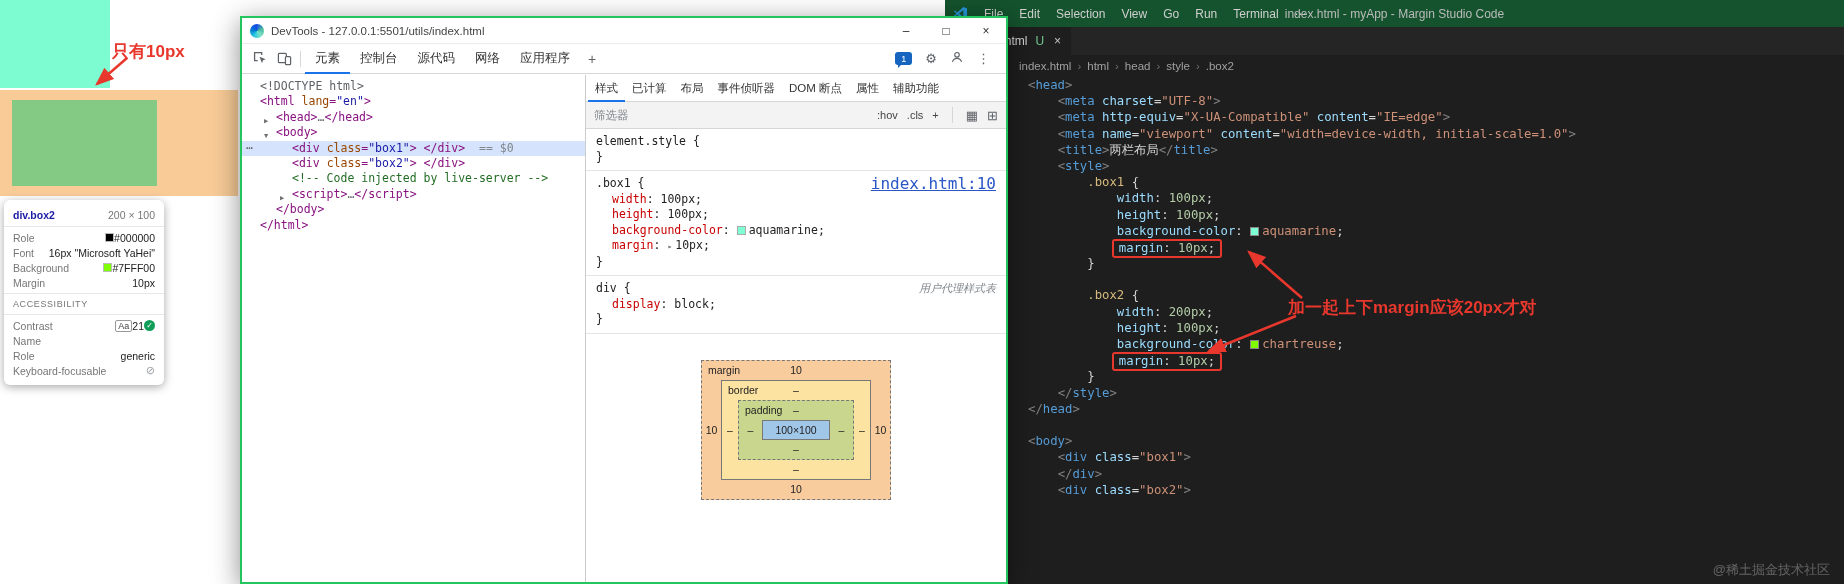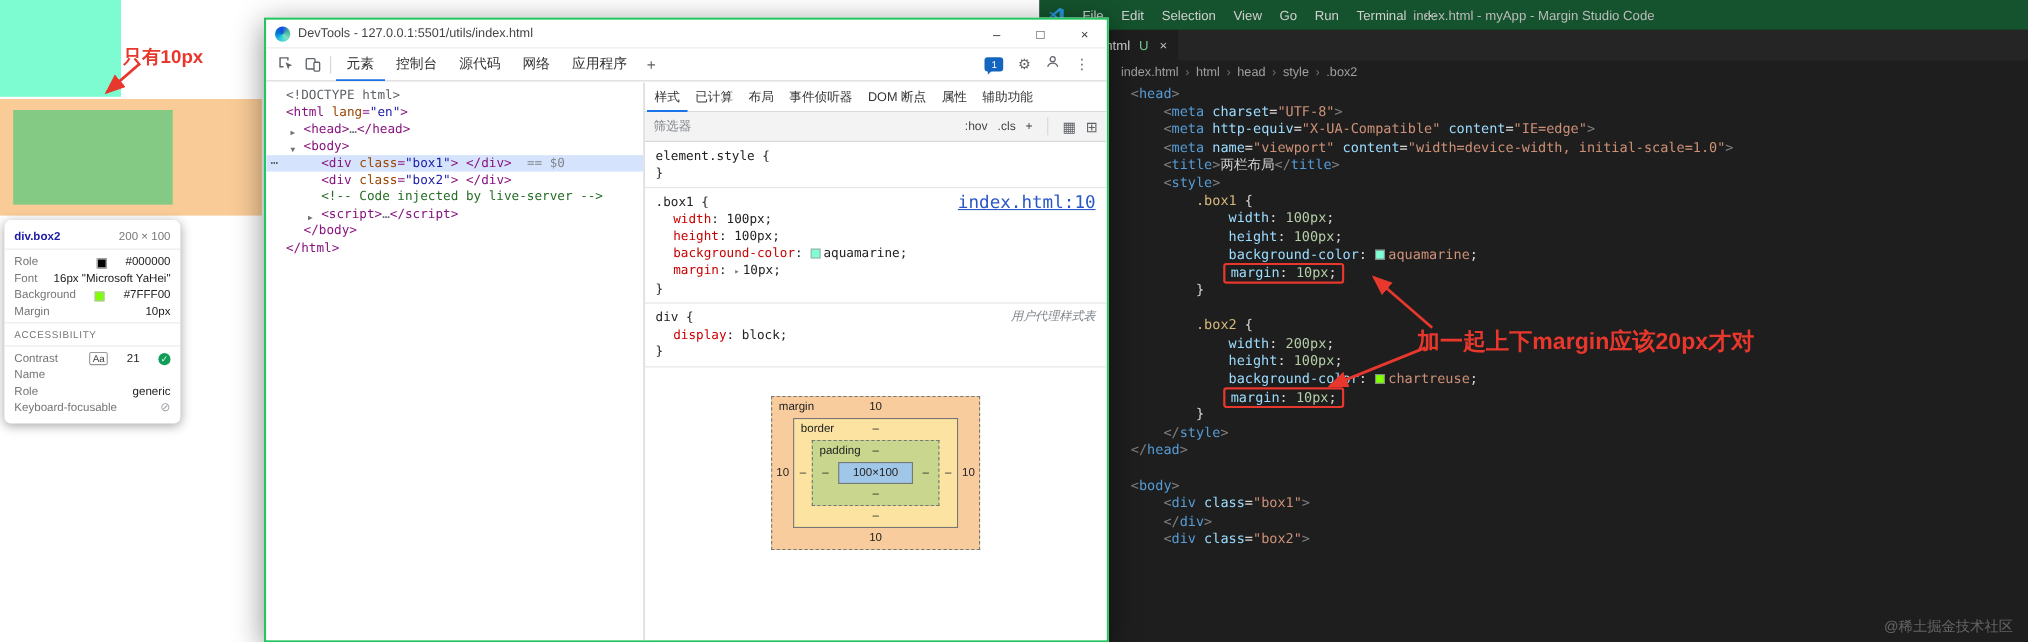--- a/index.html
+++ b/index.html
@@ -14,21 +14,21 @@
   .note-left{position:absolute;left:112px;top:40px;color:#e8372d;font-size:17px;font-weight:bold;white-space:nowrap;}
   .tooltip{position:absolute;left:4px;top:200px;width:160px;background:#fff;border-radius:6px;
            box-shadow:0 2px 10px rgba(0,0,0,.35);padding:7px 9px;font-size:10.5px;color:#333;z-index:3;}
   .tt-head{display:flex;justify-content:space-between;align-items:center;height:16px;}
   .tt-el{color:#1a1aa6;font-weight:bold;}
   .tt-cls{color:#1a1aa6;font-weight:bold;}
   .tt-dim{color:#767676;}
   .tt-sep{border-top:1px solid #e8e8e8;margin:3px -9px;}
   .tt-row{display:flex;justify-content:space-between;align-items:center;height:15px;}
   .tt-label{color:#767676;}
-  .tt-val{display:inline-flex;align-items:flex-end;gap:17px;color:#222;white-space:nowrap;}
+  .tt-val{display:inline-flex;align-items:center;gap:0;color:#222;white-space:nowrap;}
   .tt-swatch{width:9px;height:9px;border:1px solid #bbb;display:inline-block;}
   .tt-acc{color:#767676;font-size:9px;letter-spacing:.6px;height:14px;display:flex;align-items:center;}
   .tt-aa{border:1px solid #999;border-radius:2px;padding:0 2px;font-size:9px;color:#444;}
   .tt-check{width:11px;height:11px;border-radius:50%;background:#0f9d58;color:#fff;font-size:8px;
             display:inline-flex;align-items:center;justify-content:center;}
   .tt-kb{color:#9aa0a6;font-size:11px;}
 
   
   .vscode{position:absolute;left:945px;top:0;width:899px;height:584px;background:#1e1e1e;z-index:10;color:#ccc;}
   .vs-titlebar{height:27px;background:#14532d;display:flex;align-items:center;padding-left:8px;font-size:12px;color:#ccc;position:relative;}
@@ -44,21 +44,21 @@
   .vs-breadcrumbs{height:22px;display:flex;align-items:center;padding-left:72px;font-size:11.5px;color:#a0a0a0;}
   .vs-crumb{padding:0 2px;}
   .vs-crumb-sep{color:#6e6e6e;padding:0 4px;}
   .vs-code{position:absolute;left:0;top:77px;right:0;bottom:0;font-family:"DejaVu Sans Mono","Liberation Mono",monospace;
            font-size:12.3px;line-height:16.2px;padding-left:83px;white-space:pre;}
   .vs-line{height:16.2px;}
   .vs-p{color:#808080}.vs-t{color:#569cd6}.vs-a{color:#9cdcfe}.vs-s{color:#ce9178}
   .vs-w{color:#d4d4d4}.vs-sel{color:#d7ba7d}.vs-pr{color:#9cdcfe}.vs-n{color:#b5cea8}.vs-kw{color:#ce9178}
   .vs-swatch{display:inline-block;width:9px;height:9px;border:1px solid #888;margin:0 3px -1px 0;}
   .vs-redbox{display:inline-block;border:2px solid #e8372d;border-radius:3px;padding:0 5px;margin-left:-5px;line-height:15px;}
-  .vs-note{position:absolute;left:343px;top:296px;color:#e8372d;font-size:21px;font-weight:bold;white-space:nowrap;z-index:20;}
+  .vs-note{position:absolute;left:343px;top:296px;color:#e8372d;font-size:17px;font-weight:bold;white-space:nowrap;z-index:20;}
   .vs-watermark{position:absolute;right:14px;bottom:5px;color:rgba(255,255,255,.3);font-size:13px;z-index:20;}
 
   
   .devtools{position:absolute;left:240px;top:16px;width:768px;height:568px;background:#fff;border:2px solid #22c55e;
             box-shadow:0 6px 26px rgba(0,0,0,.45);z-index:30;color:#333;}
   .dt-titlebar{position:relative;height:26px;display:flex;align-items:center;padding-left:8px;background:#fff;border-bottom:1px solid #ececec;}
   .edge-logo{width:14px;height:14px;border-radius:50%;flex:0 0 auto;
              background:conic-gradient(from 210deg,#2ccadf,#0078d4,#174ae4,#49b8a0,#7be3c4,#2ccadf);margin-right:7px;}
   .dt-title{font-size:11.5px;color:#444;}
   .dt-controls{position:absolute;right:0;top:0;display:flex;height:26px;}

